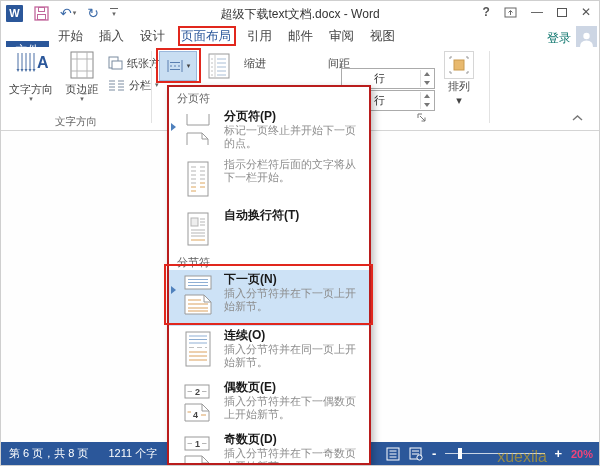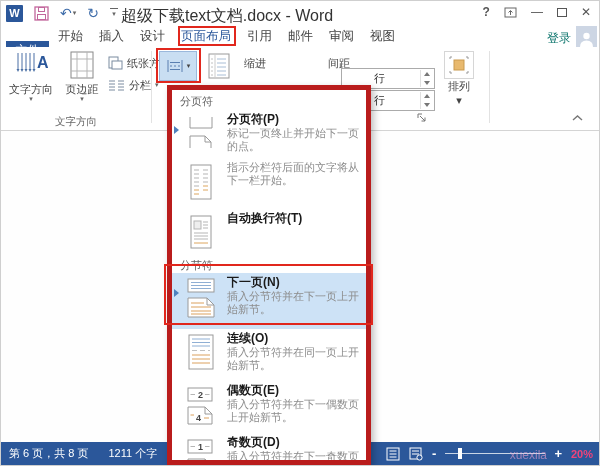--- a/index.html
+++ b/index.html
@@ -9,21 +9,21 @@
 svg{display:block}
 
 
 .titlebar{left:0;top:0;right:0;height:24px;background:#fff}
 .qat{left:5px;top:3px;display:flex;align-items:center;gap:11px;height:18px}
 .logo{width:17px;height:17px;background:#2b579a;color:#fff;font-size:11px;font-weight:bold;display:flex;align-items:center;justify-content:center;border-radius:1px}
 .qbtn{color:#3f6daa;font-size:14px;line-height:14px;display:flex;align-items:center;gap:1px}
 .tinycaret{font-size:7px;color:#666}
 .qat-custom{display:flex;flex-direction:column;align-items:center;color:#666}
 .qat-custom .bar{width:8px;height:1px;background:#666;margin-bottom:1px}
-.win-title{left:120px;right:120px;top:5px;font-size:16px;color:#333;white-space:nowrap}
+.win-title{left:120px;right:120px;top:5px;text-align:center;font-size:12px;color:#333;white-space:nowrap}
 .win-icons{right:8px;top:3px;display:flex;align-items:center;gap:14px;color:#555;font-size:12px;height:16px}
 .maxbox{width:10px;height:9px;border:1px solid #555}
 
 
 .tabbar{top:24px;left:0;right:0;height:22px;background:#fff}
 .file-tab{left:5px;top:16px;width:43px;height:18px;background:#2b579a;color:#fff;font-size:12px;display:flex;align-items:center;justify-content:center}
 .tabs{left:57px;top:0;height:22px;display:flex;gap:16px;align-items:center;font-size:12.5px;color:#444}
 .tab{cursor:default}
 .tab.selected{color:#2b579a}
 .signin{right:28px;top:5px;font-size:12px;color:#0f766e}
@@ -47,41 +47,41 @@
 .spinbtns{position:absolute;right:1px;top:1px;width:13px;height:17px;display:flex;flex-direction:column;align-items:center;justify-content:space-around;border-left:1px solid #e0e0e0}
 .tri-up{width:0;height:0;border-left:3px solid transparent;border-right:3px solid transparent;border-bottom:4px solid #777}
 .tri-down{width:0;height:0;border-left:3px solid transparent;border-right:3px solid transparent;border-top:4px solid #777}
 .arrange{left:434px;top:4px;width:48px;height:72px;text-align:center;font-size:11px;color:#444}
 .arr-iconbox{width:30px;height:28px;border:1px solid #d6d6d6;margin:0 auto;display:flex;align-items:center;justify-content:center;background:#fff}
 
 
 .doc{top:130px;left:0;right:0;bottom:23px;background:#fefefe}
 
 
-.menu{left:166px;top:84px;width:204px;bottom:0;background:#fff;border:5px solid #b91c1c;box-shadow:3px 3px 7px rgba(0,0,0,.25);z-index:40;padding-top:4px;overflow:hidden}
+.menu{left:166px;top:84px;width:204px;bottom:0;background:#fff;border:2px solid #b91c1c;box-shadow:3px 3px 7px rgba(0,0,0,.25);z-index:40;padding-top:4px;overflow:hidden}
 .mh{font-size:11px;color:#5f5f5f;padding-left:8px;height:16px;line-height:14px}
 .mh2{height:14px;line-height:12px}
 .mi{display:flex;padding:2px 6px 0 10px;position:relative;cursor:default}
 .mi .ic{width:38px;flex:none;display:flex;justify-content:center;padding-top:2px}
 .mi .tx{flex:1;padding-left:7px}
 .mi .t{font-size:12px;font-weight:bold;color:#1a1a1a;line-height:15px}
 .mi .d{font-size:11px;color:#8c8c8c;line-height:13px}
 .mi1{height:49px}.mi2{height:50px}.mi3{height:50px}.mi4{height:56px}.mi5{height:52px}.mi6{height:52px}.mi7{height:50px}
 .hl{background:#cde2f6}
 .marker{position:absolute;left:2px;top:16px;width:0;height:0;border-left:5px solid #4f81bd;border-top:4px solid transparent;border-bottom:4px solid transparent}
 
 
 .statusbar{left:0;right:0;bottom:0;height:23px;background:#2b579a;color:#fff;font-size:11px;z-index:30}
 .status-left{position:absolute;left:8px;top:0;height:23px;display:flex;align-items:center;gap:20px}
 .status-right{position:absolute;right:6px;top:0;height:23px;display:flex;align-items:center;gap:9px}
 .slider{width:100px;height:23px;position:relative}
 .slider .track{position:absolute;left:0;right:0;top:11px;height:1px;background:rgba(255,255,255,.75)}
 .slider .thumb{position:absolute;left:13px;top:6px;width:4px;height:11px;background:#fff}
 .zoomtext{color:#f0437a;font-weight:bold}
-.watermark{position:absolute;right:52px;top:6px;color:#f9a8d4;opacity:.55;font-size:12px;z-index:31;pointer-events:none}
+.watermark{position:absolute;right:52px;top:6px;color:#eab308;opacity:.55;font-size:16px;z-index:31;pointer-events:none}
 .zoomsign{font-size:13px;font-weight:bold}
 
 
 .ann{position:absolute;border:2px solid #e1271d;z-index:100;pointer-events:none}
 #ann-tab{left:177px;top:25px;width:58px;height:20px}
 #ann-btn{left:155px;top:47px;width:45px;height:35px}
 #ann-item{left:163px;top:263px;width:209px;height:61px}
 </style>
 </head>
 <body>

